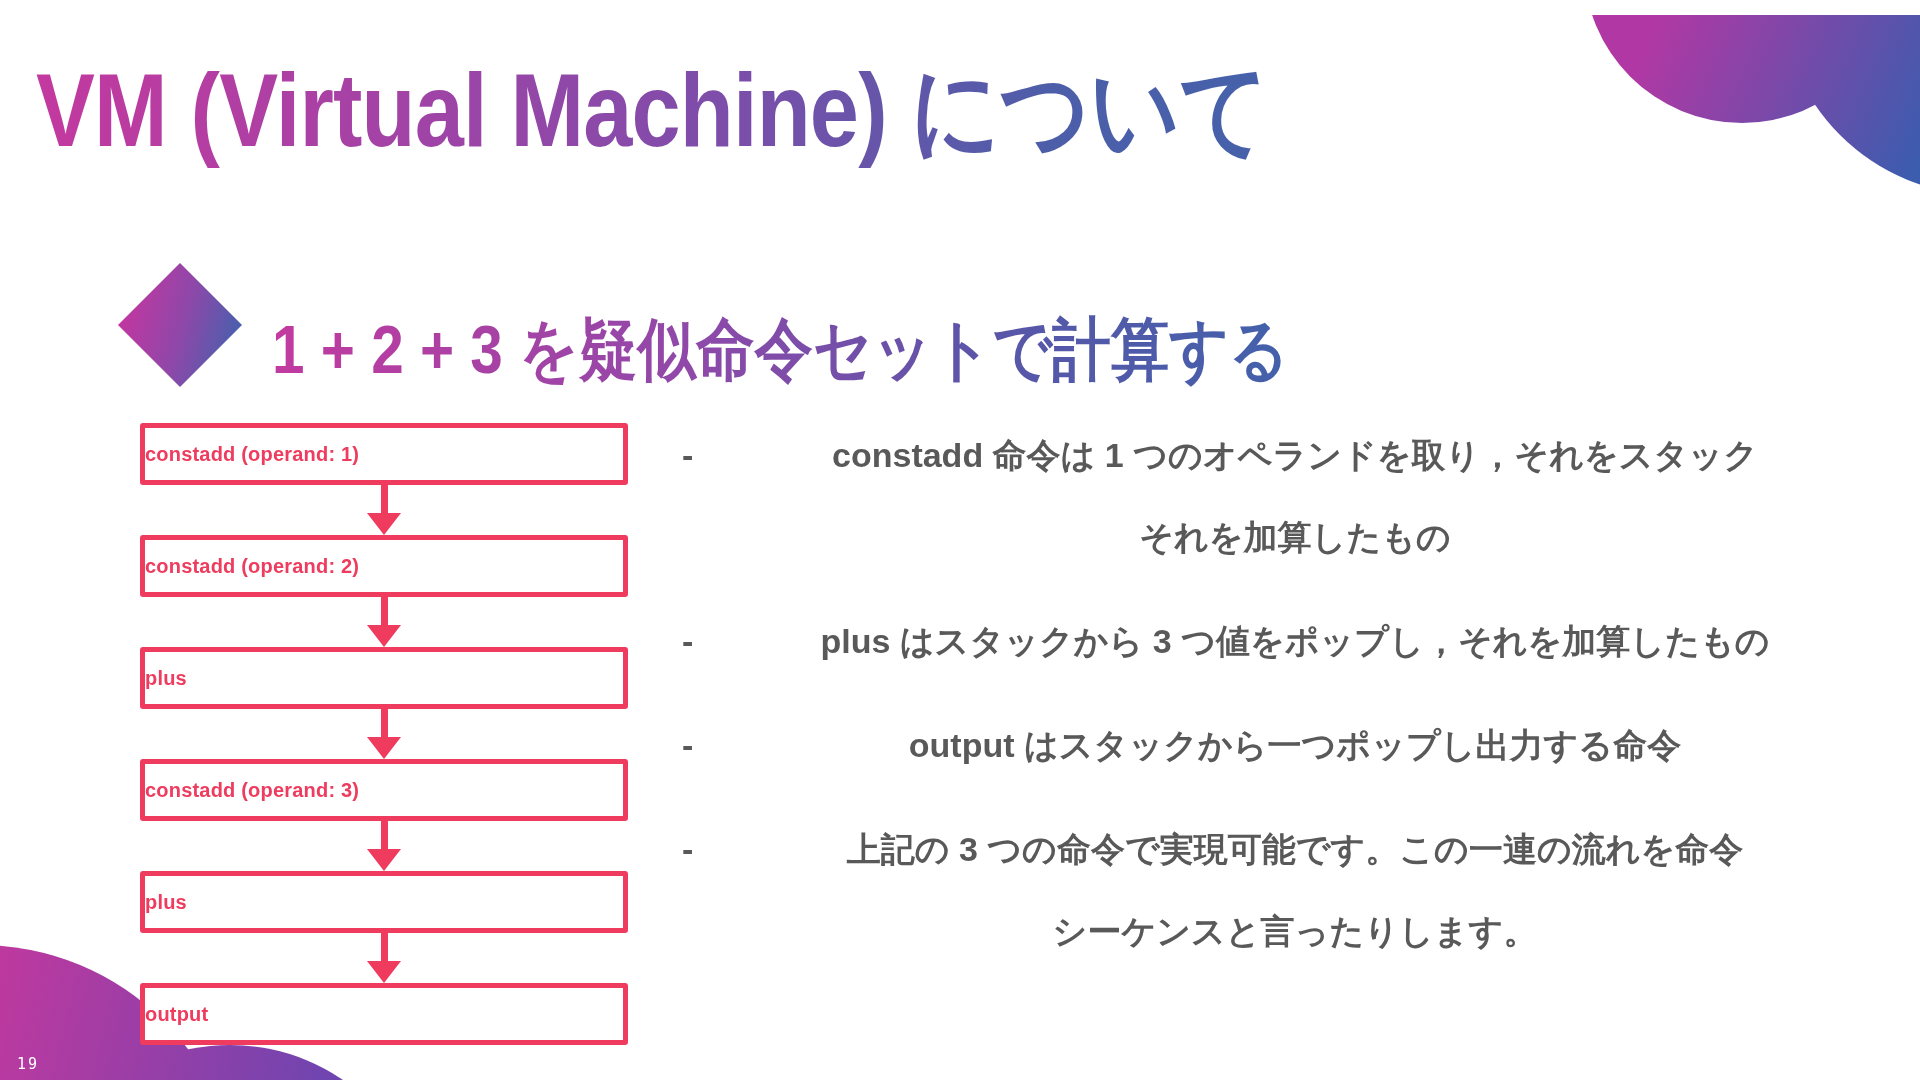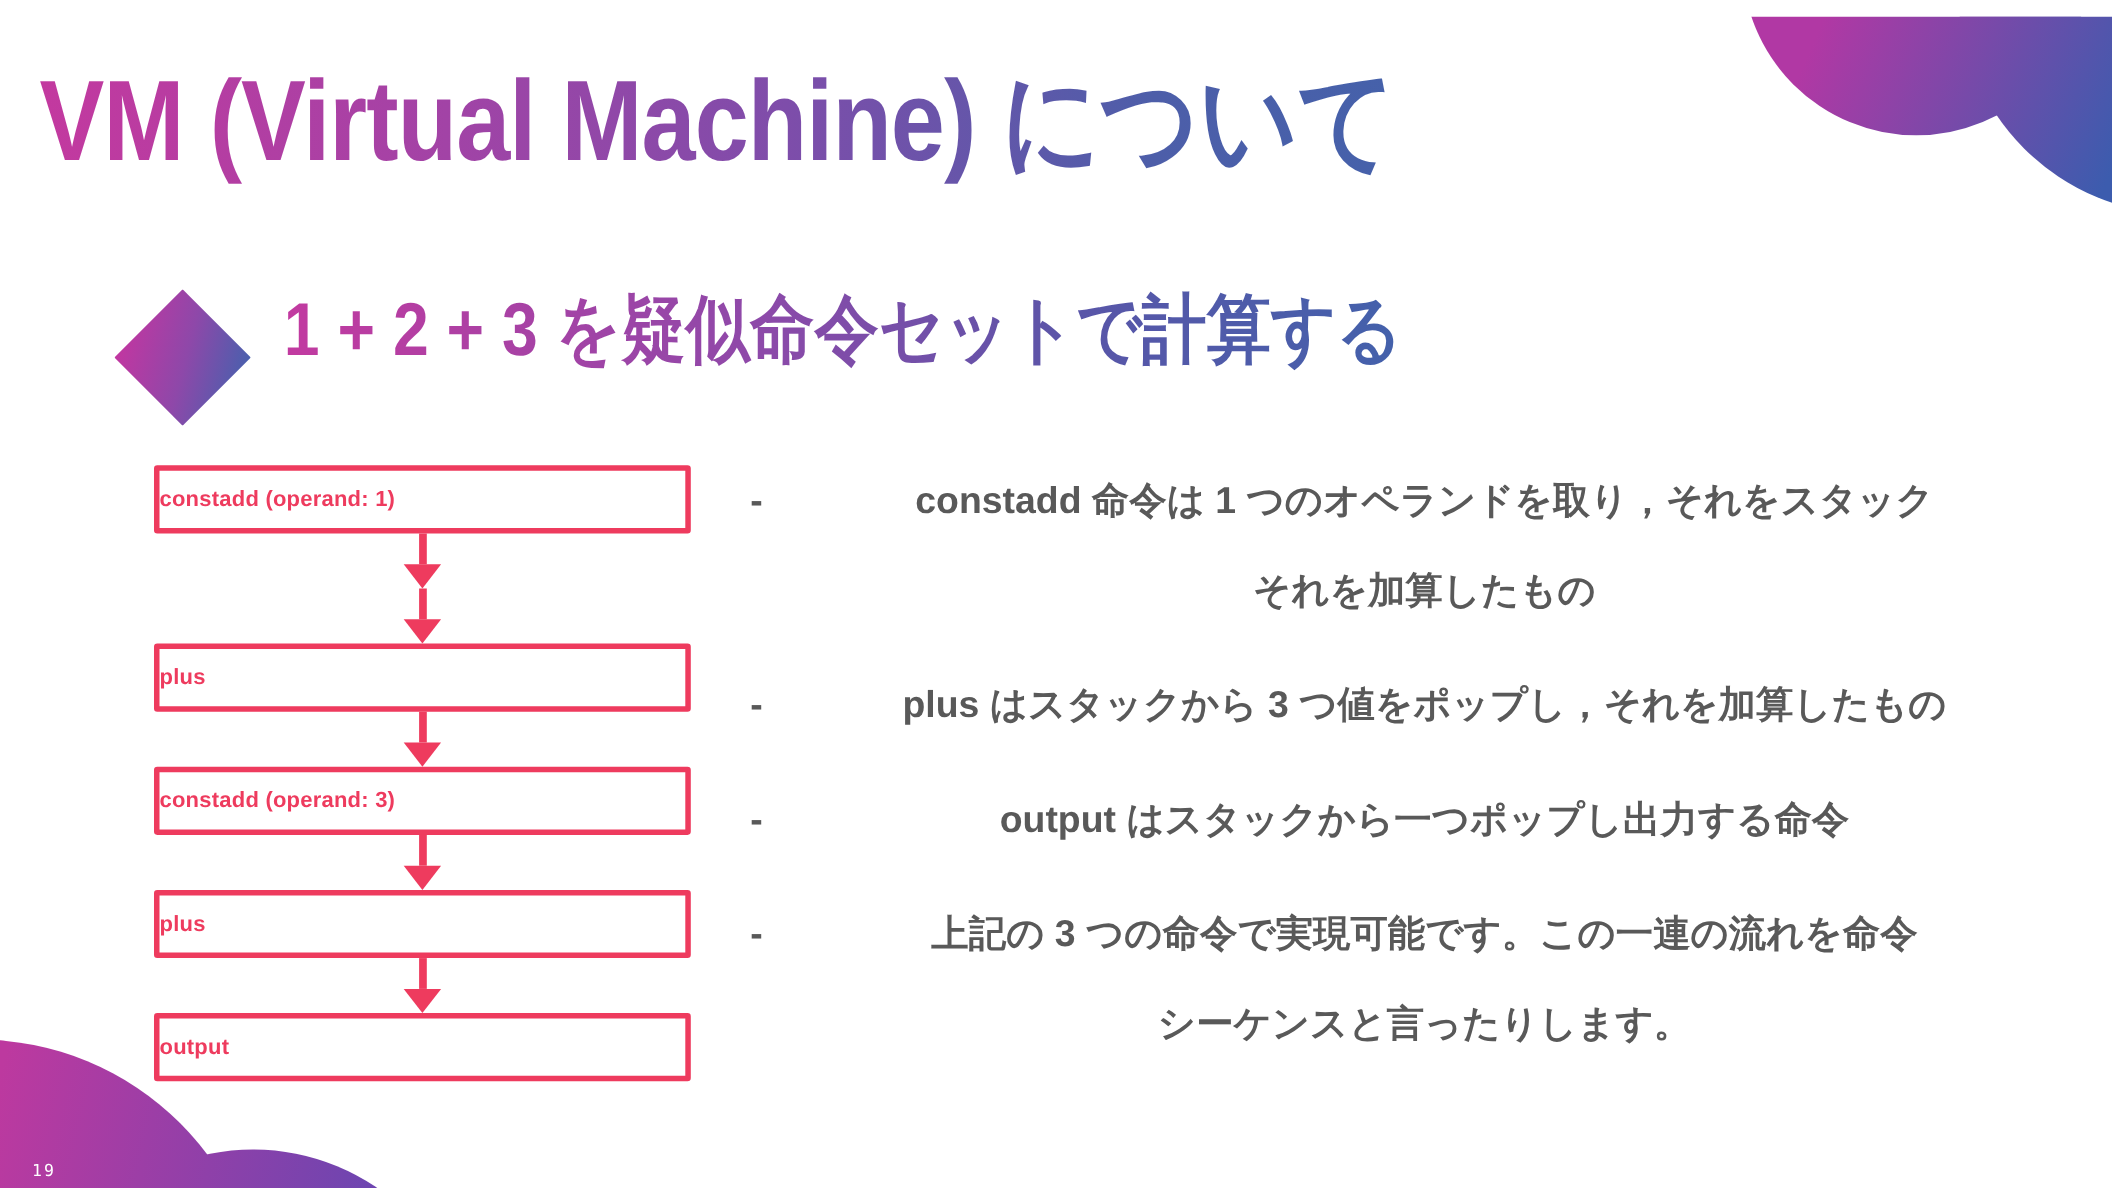--- a/index.html
+++ b/index.html
@@ -22,22 +22,22 @@
     position:absolute;left:36px;top:30px;margin:0;
     font-size:104px;font-weight:bold;letter-spacing:-1px;line-height:1.25;
     white-space:nowrap;
     background:linear-gradient(90deg,#c3399f 0%,#a243a6 30%,#7e4daa 55%,#4d5ea9 82%,#4561aa 100%);
     -webkit-background-clip:text;background-clip:text;color:transparent;
     transform:scaleX(.85);transform-origin:left top;
   }
 
   
   .subtitle-row{
-    position:absolute;left:104px;top:248px;
-    display:flex;align-items:flex-start;gap:30px;
+    position:absolute;left:118px;top:248px;
+    display:flex;align-items:flex-end;gap:30px;
   }
   .diamond{
     width:124px;height:124px;flex:0 0 auto;
     clip-path:polygon(50% 0,100% 50%,50% 100%,0 50%);
     background:linear-gradient(105deg,#c535a0 8%,#8e48a9 52%,#3f63ae 95%);
   }
   .subtitle{
     margin:0;font-size:68px;font-weight:bold;line-height:1.1;
     white-space:nowrap;
     background:linear-gradient(90deg,#c23aa0 0%,#8e49a9 42%,#5a55a8 70%,#4361ab 100%);
@@ -77,21 +77,21 @@
   }
   .bullet .lines{flex:1;min-width:0;}
   .bullet .line{
     font-size:34px;font-weight:bold;color:#595959;line-height:82px;
     white-space:nowrap;
     text-align:center;
   }
 
   
   .page-number{
-    position:absolute;left:29px;top:1040px;
+    position:absolute;left:17px;top:1040px;
     color:#ffffff;font-size:15px;letter-spacing:2px;
     font-family:"DejaVu Sans Mono","Liberation Mono",monospace;
   }
 </style>
 </head>
 <body>
 
 <div class="slide">
 
   <svg class="corner-tr" viewBox="0 0 360 300">
@@ -124,20 +124,23 @@
   </div>
 
   <div class="flowchart" id="flowchart">
       <div class="fc-box">
         <span>constadd (operand: 1)</span>
       </div>
       <div class="fc-arrow">
         <div class="stem"></div>
         <div class="head"></div>
       </div>
+      <div class="fc-box">
+        <span>constadd (operand: 2)</span>
+      </div>
       <div class="fc-arrow">
         <div class="stem"></div>
         <div class="head"></div>
       </div>
       <div class="fc-box">
         <span>plus</span>
       </div>
       <div class="fc-arrow">
         <div class="stem"></div>
         <div class="head"></div>

